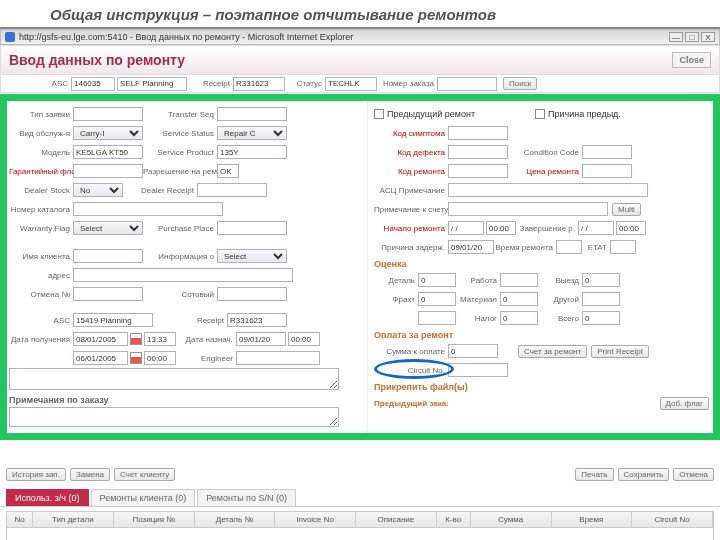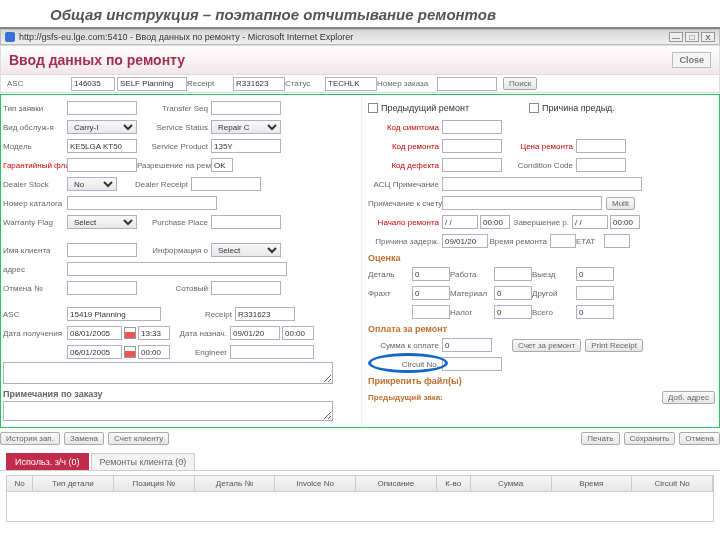--- a/index.html
+++ b/index.html
@@ -5,34 +5,34 @@
 * { box-sizing: border-box; margin: 0; padding: 0; font-family: Arial, sans-serif; }
 body { background: #fff; font-size: 9px; color: #333; width: 720px; }
 .slide-title { font-size: 15px; font-style: italic; font-weight: bold; color: #555; padding: 6px 0 4px 50px; border-bottom: 2px solid #888; }
 .ie-titlebar { background: linear-gradient(#d8d8d8,#f0f0f0); height: 16px; display: flex; align-items: center; padding: 0 4px; font-size: 9px; color: #333; border: 1px solid #bbb; }
 .ie-titlebar .ie-icon { display:inline-block; width:10px; height:10px; background:#3a6fd8; border-radius:2px; margin-right:4px;}
 .ie-ctl { margin-left:auto; display:flex; gap:2px;}
 .ie-ctl span { width:14px; height:10px; border:1px solid #999; display:inline-flex; align-items:center; justify-content:center; font-size:8px; background:#eee;}
 .form-title { background: linear-gradient(#fff,#f2e6ea); padding: 6px 8px; font-size: 14px; font-weight: bold; color: #a03050; border:1px solid #ddd; display:flex; align-items:flex-start;}
 .form-title .spacer{flex:1;}
 .form-title .tbtn{border:1px solid #bbb; background:#f4f4f4; font-size:9px; padding:2px 6px; color:#777; margin-left:4px;}
-.form-area { display:flex; border:1px solid #22c55e; }
+.form-area { display:flex; border:7px solid #22c55e; }
 .col-left { width: 360px; padding: 4px 6px 4px 2px; }
 .col-right { flex:1; padding: 4px 4px 4px 6px; border-left:1px solid #eee;}
 .row { display:flex; align-items:center; height:18px; margin-bottom:1px;}
-.lbl { width: 64px; font-size:8px; color:#666; padding-right:3px; white-space:nowrap; overflow:hidden;}
+.lbl { width: 64px; text-align:right; font-size:8px; color:#666; padding-right:3px; white-space:nowrap; overflow:hidden;}
 .lbl2 { width: 74px; text-align:right; font-size:8px; color:#666; padding-right:3px; white-space:nowrap; overflow:hidden;}
 .inp,.sel { height:14px; border:1px solid #b0b0c0; background:#fff; font-size:8px; padding:0 2px; color:#333;}
 .sel { background-image: linear-gradient(#f8f8f8,#e8e8e8); }
 .sel::after{content:"▾";}
 .req { color:#c00; }
 .sec-head { color:#c07030; font-size:9px; font-weight:bold; margin:3px 0 2px 0;}
 .btn-sm { border:1px solid #aaa; background:linear-gradient(#fafafa,#e6e6e6); font-size:8px; padding:1px 5px; color:#666; border-radius:2px;}
 .circle { position:absolute; border:3px solid #1466c4; border-radius:50%; width:80px; height:20px; pointer-events:none;}
-.btn-row { display:flex; gap:4px; padding:4px 0;}
+.btn-row { display:flex; gap:4px; padding:4px 6px;margin-top:24px;}
 .tabs { display:flex; gap:2px; padding:4px 8px 0 6px; border-bottom:1px solid #ccc;}
 .tab { padding:3px 8px; font-size:9px; border:1px solid #ccc; border-bottom:none; background:#f3f3f3; color:#666;}
 .tab.active { background:#c22b4a; color:#fff; border-color:#c22b4a;}
 .grid-head { display:flex; background:linear-gradient(#f6f6f6,#e6e6e6); border:1px solid #ccc; margin:4px 6px 0 6px;}
 .grid-head div { flex:1; border-right:1px solid #ccc; padding:3px 2px; font-size:8px; color:#555; text-align:center; white-space:nowrap; overflow:hidden;}
 .grid-body { height:30px; border:1px solid #ccc; border-top:none; margin:0 6px; background:#fff;}
 .chk{width:10px;height:10px;border:1px solid #888;display:inline-block;margin-right:3px;vertical-align:middle;}
 .cal-ico{display:inline-block;width:12px;height:12px;border:1px solid #999;background:linear-gradient(#fff 40%,#e55 40%);margin:0 2px;}
 .rel{position:relative;}
 </style>
@@ -126,21 +126,21 @@
       </div>
     <div class="row">
         <span class="lbl">Отмена №</span>
         <input class="inp" style="width: 70px;">
         <span class="lbl2">Сотовый</span>
         <input class="inp" style="width: 70px;">
       </div>
     <div class="row" style="height:6px"></div>
     <div class="row">
         <span class="lbl">ASC</span>
-        <input class="inp" style="width: 94px;" value="15419 Planning">
+        <input class="inp" style="width: 80px;" value="15419 Planning">
         <span class="lbl2">Receipt</span>
         <input class="inp" style="width: 60px;" value="R331623">
       </div>
     <div class="row">
         <span class="lbl">Дата получения</span>
         <input class="inp" style="width: 55px;" value="08/01/2005">
         <span class="cal-ico"></span>
         <input class="inp" style="width: 32px;" value="13:33">
         <span class="lbl2" style="width:60px">Дата назнач.</span>
         <input class="inp" style="width: 50px;" value="09/01/20">
@@ -165,29 +165,29 @@
         <span>Предыдущий ремонт</span>
         <span style="width:60px"></span>
         <span class="chk"></span>
         <span>Причина предыд.</span>
       </div>
     <div class="row">
         <span class="lbl2 req">Код симптома</span>
         <input class="inp" style="width: 60px;">
       </div>
     <div class="row">
+        <span class="lbl2 req">Код дефекта</span>
+        <input class="inp" style="width: 60px;">
+        <span class="lbl2">Condition Code</span>
+        <input class="inp" style="width: 50px;">
+      </div>
+    <div class="row">
         <span class="lbl2 req">Код ремонта</span>
         <input class="inp" style="width: 60px;">
         <span class="lbl2 req">Цена ремонта</span>
-        <input class="inp" style="width: 50px;">
-      </div>
-    <div class="row">
-        <span class="lbl2 req">Код дефекта</span>
-        <input class="inp" style="width: 60px;">
-        <span class="lbl2">Condition Code</span>
         <input class="inp" style="width: 50px;">
       </div>
     <div class="row">
         <span class="lbl2">АСЦ Примечание</span>
         <input class="inp" style="width: 200px;">
       </div>
     <div class="row">
         <span class="lbl2">Примечание к счету</span>
         <input class="inp" style="width: 160px;">
         <span class="btn-sm" style="margin-left:4px">Multi</span>
@@ -245,38 +245,39 @@
     <div class="row rel">
         <span class="lbl2">Circuit No.</span>
         <input class="inp" style="width: 60px;">
       <div class="circle" style="left:0px; top:-2px;"></div>
     </div>
 
     <div class="sec-head">Прикрепить файл(ы)</div>
     <div class="row">
         <span class="lbl2" style="color:#c07030;font-weight:bold;text-align:left">Предыдущий заказ</span>
         <span style="flex:1"></span>
-        <span class="btn-sm">Доб. адрес</span>
+        <span class="btn-sm">Доб. флаг</span>
       </div>
   </div>
 </div>
 
 <div class="btn-row">
   <span class="btn-sm">История зап.</span>
   <span class="btn-sm">Замена</span>
   <span class="btn-sm">Счет клиенту</span>
   <span style="flex:1"></span>
   <span class="btn-sm">Печать</span>
   <span class="btn-sm">Сохранить</span>
   <span class="btn-sm">Отмена</span>
 </div>
 
 <div class="tabs">
   <div class="tab active">Использ. з/ч (0)</div>
   <div class="tab">Ремонты клиента (0)</div>
+  <div class="tab">Ремонты по S/N (0)</div>
 </div>
 <div class="grid-head">
   <div style="flex:0 0 26px">No</div>
   <div>Тип детали</div>
   <div>Позиция №</div>
   <div>Деталь №</div>
   <div>Invoice No</div>
   <div>Описание</div>
   <div style="flex:0 0 34px">К-во</div>
   <div>Сумма</div>

